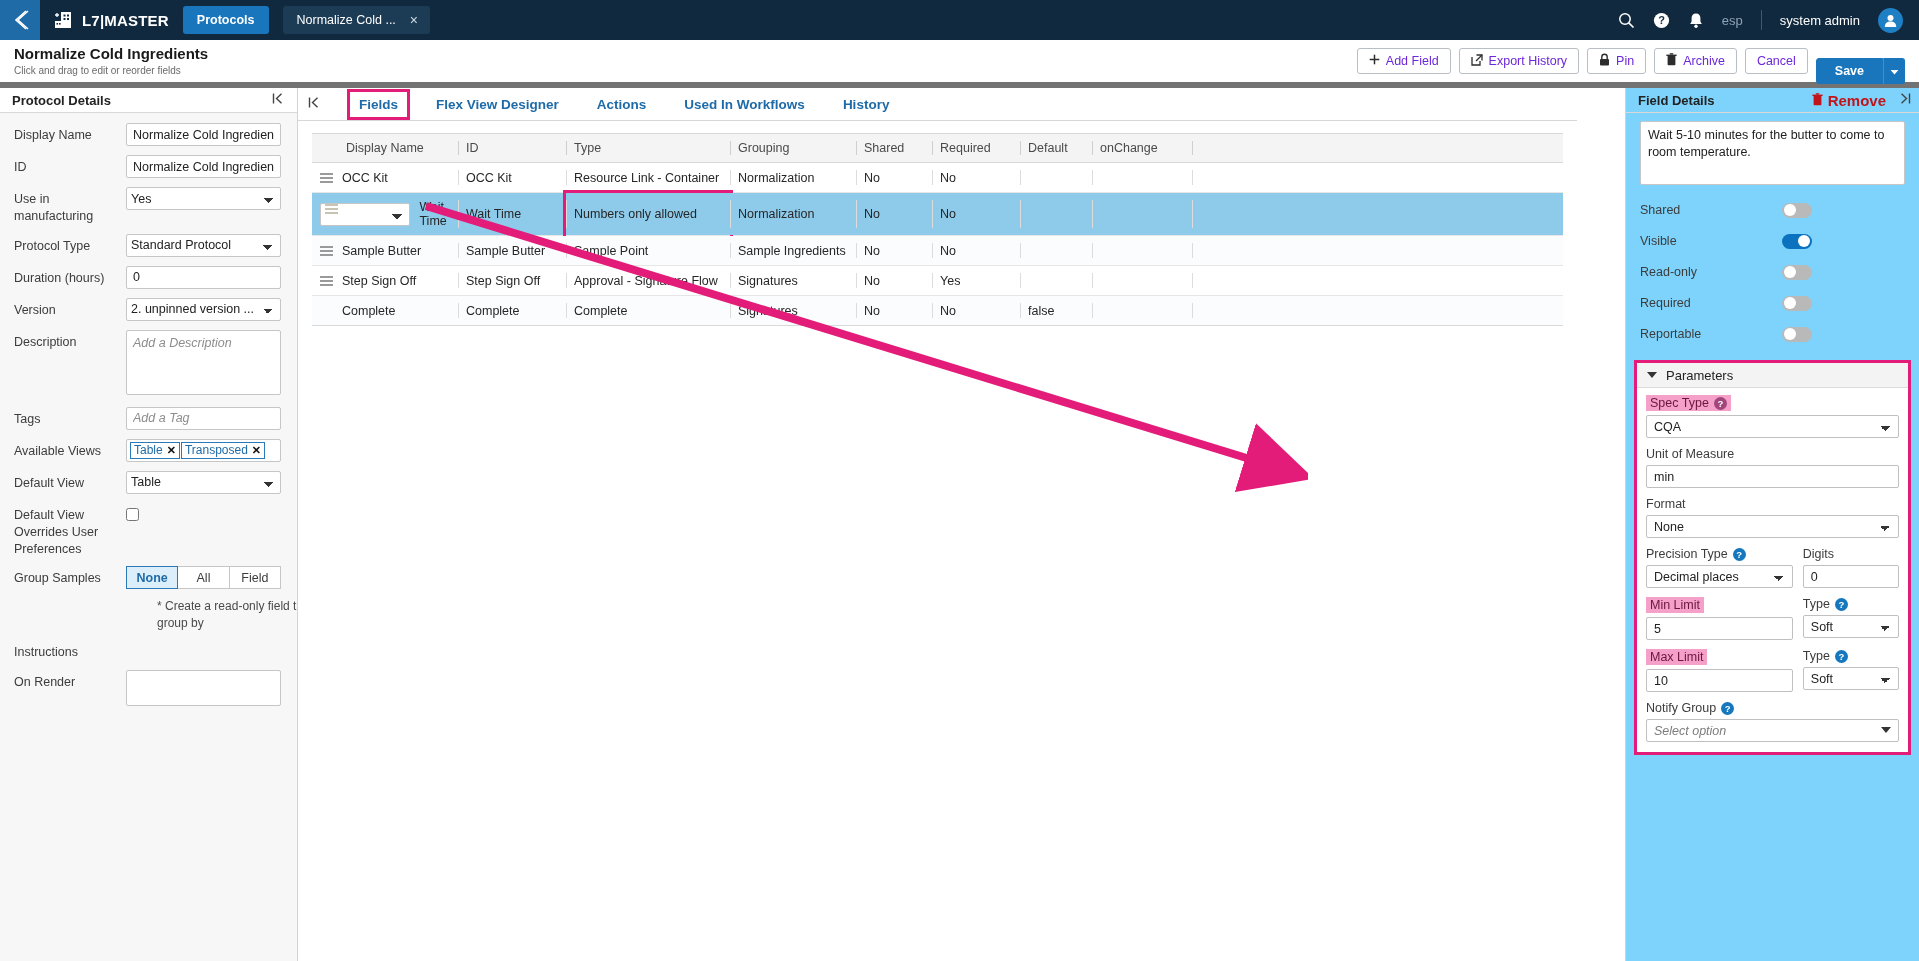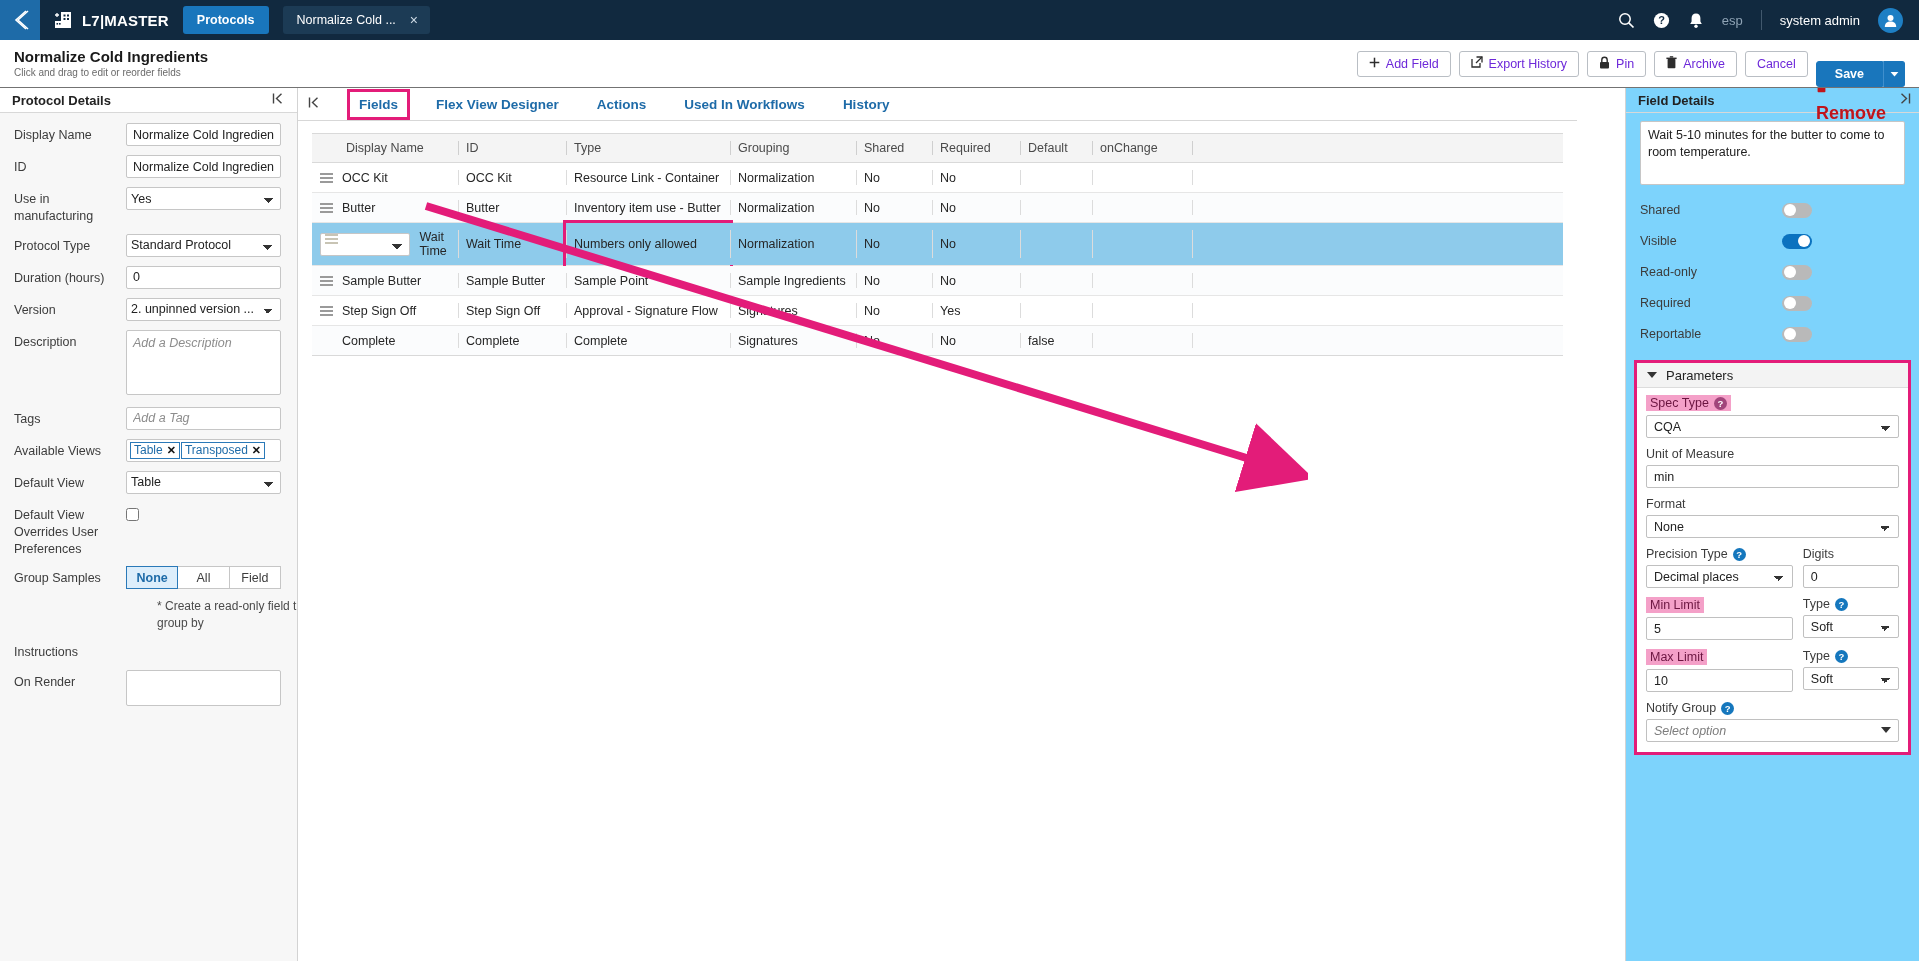--- a/index.html
+++ b/index.html
@@ -48,21 +48,21 @@
   .lang { color: #8fa3b5; font-size: 13px; cursor: pointer; }
   .nav-divider { width: 1px; height: 20px; background: #41586d; }
   .user-name { font-size: 13px; white-space: nowrap; }
   .avatar {
     width: 25px; height: 25px; border-radius: 50%; background: #1e7fc4;
     display: flex; align-items: center; justify-content: center; cursor: pointer;
   }
 
   
   .pagehead {
-    height: 48px; background: #fff; border-bottom: 1px solid #737373;
+    height: 48px; background: #fff; border-bottom: 6px solid #737373;
     display: flex; align-items: center; padding: 0 14px; position: relative;
   }
   .ph-left { display: flex; flex-direction: column; justify-content: center; }
   .ph-title { font-size: 15px; font-weight: bold; color: #1a1a1a; line-height: 1.25; }
   .ph-sub { font-size: 10px; color: #6a6a6a; line-height: 1.3; }
   .ph-actions { margin-left: auto; display: flex; align-items: center; gap: 8px; }
   .btn {
     height: 26px; border: 1px solid #b9bec4; background: #fff; border-radius: 3px;
     display: flex; align-items: center; gap: 6px; padding: 0 11px; font-size: 12.5px;
     color: #6d28d9; cursor: pointer; white-space: nowrap; font-family: inherit;
@@ -191,22 +191,22 @@
   .right-panel {
     width: 294px; flex: 0 0 294px; border-left: 1px solid #d3d3d3; background: #7dd3fc;
     display: flex; flex-direction: column; overflow: hidden; margin-left: 48px;
   }
   .rp-head {
     height: 25px; display: flex; align-items: center; padding: 0 8px 0 12px;
     border-bottom: 1px solid #d8d8d8;
   }
   .rp-title { font-size: 13px; font-weight: bold; color: #222; }
   .rp-remove {
-    margin-left: auto; display: flex; align-items: flex-start; gap: 5px; color: #c0141b;
-    font-size: 18px; font-weight: bold; cursor: pointer; flex-direction: column;
+    margin-left: auto; display: flex; align-items: flex-end; gap: 5px; color: #c0141b;
+    font-size: 15px; font-weight: bold; cursor: pointer;
   }
   .rp-expand { margin-left: 12px; cursor: pointer; color: #444; font-size: 13px; }
   .rp-body { padding: 8px 14px 0 14px; }
   .rp-textarea {
     width: 100%; height: 64px; border: 1px solid #c6c6c6; border-radius: 2px;
     font-size: 12.5px; padding: 5px 7px; color: #222; resize: none; font-family: inherit;
     line-height: 1.35;
   }
   .toggle-row {
     display: flex; align-items: center; margin-top: 13px; height: 18px;
@@ -569,40 +569,20 @@
             </td>
             <td>OCC Kit</td>
             <td>Resource Link - Container</td>
             <td>Normalization</td>
             <td>No</td>
             <td>No</td>
             <td></td>
             <td></td>
             <td></td>
           </tr>
-          <tr class="alt">
-            <td>
-              <span class="dn-cell">
-                <span class="grip">
-                    <i></i>
-                    <i></i>
-                    <i></i>
-                  </span>
-                <span>Butter</span>
-              </span>
-            </td>
-            <td>Butter</td>
-            <td>Inventory item use - Butter</td>
-            <td>Normalization</td>
-            <td>No</td>
-            <td>No</td>
-            <td></td>
-            <td></td>
-            <td></td>
-          </tr>
           <tr class="selected">
             <td>
               <span class="dn-cell">
                 <span class="grip sel">
                     <i></i>
                     <i></i>
                     <i></i>
                   </span>
                 <span>Wait Time</span>
               </span>

